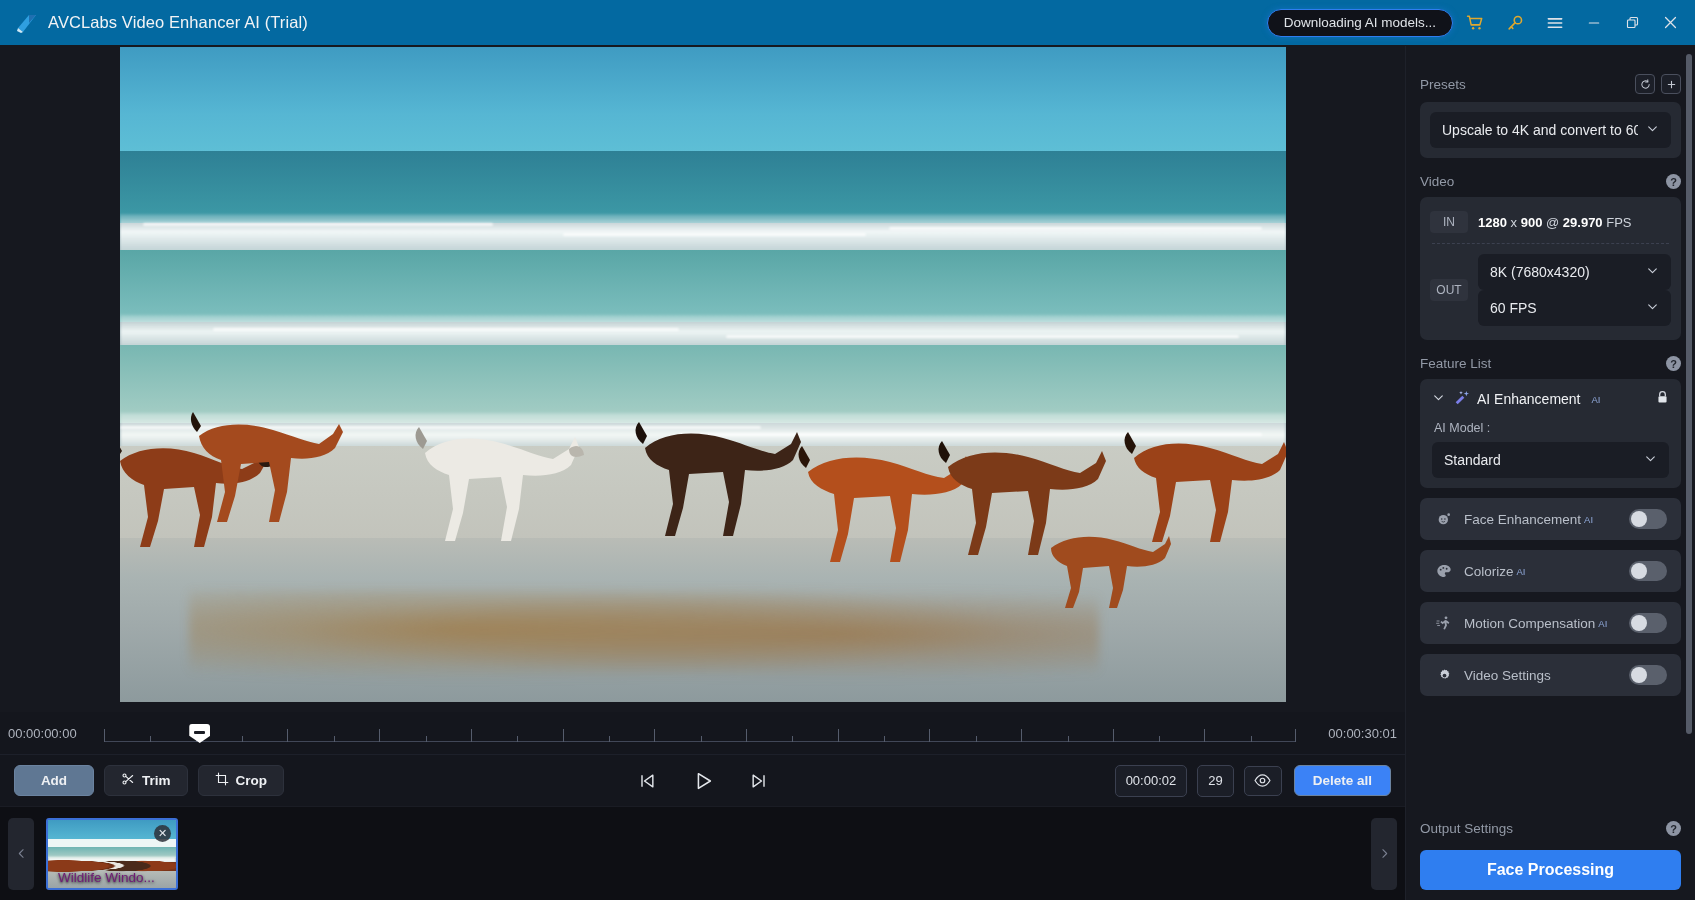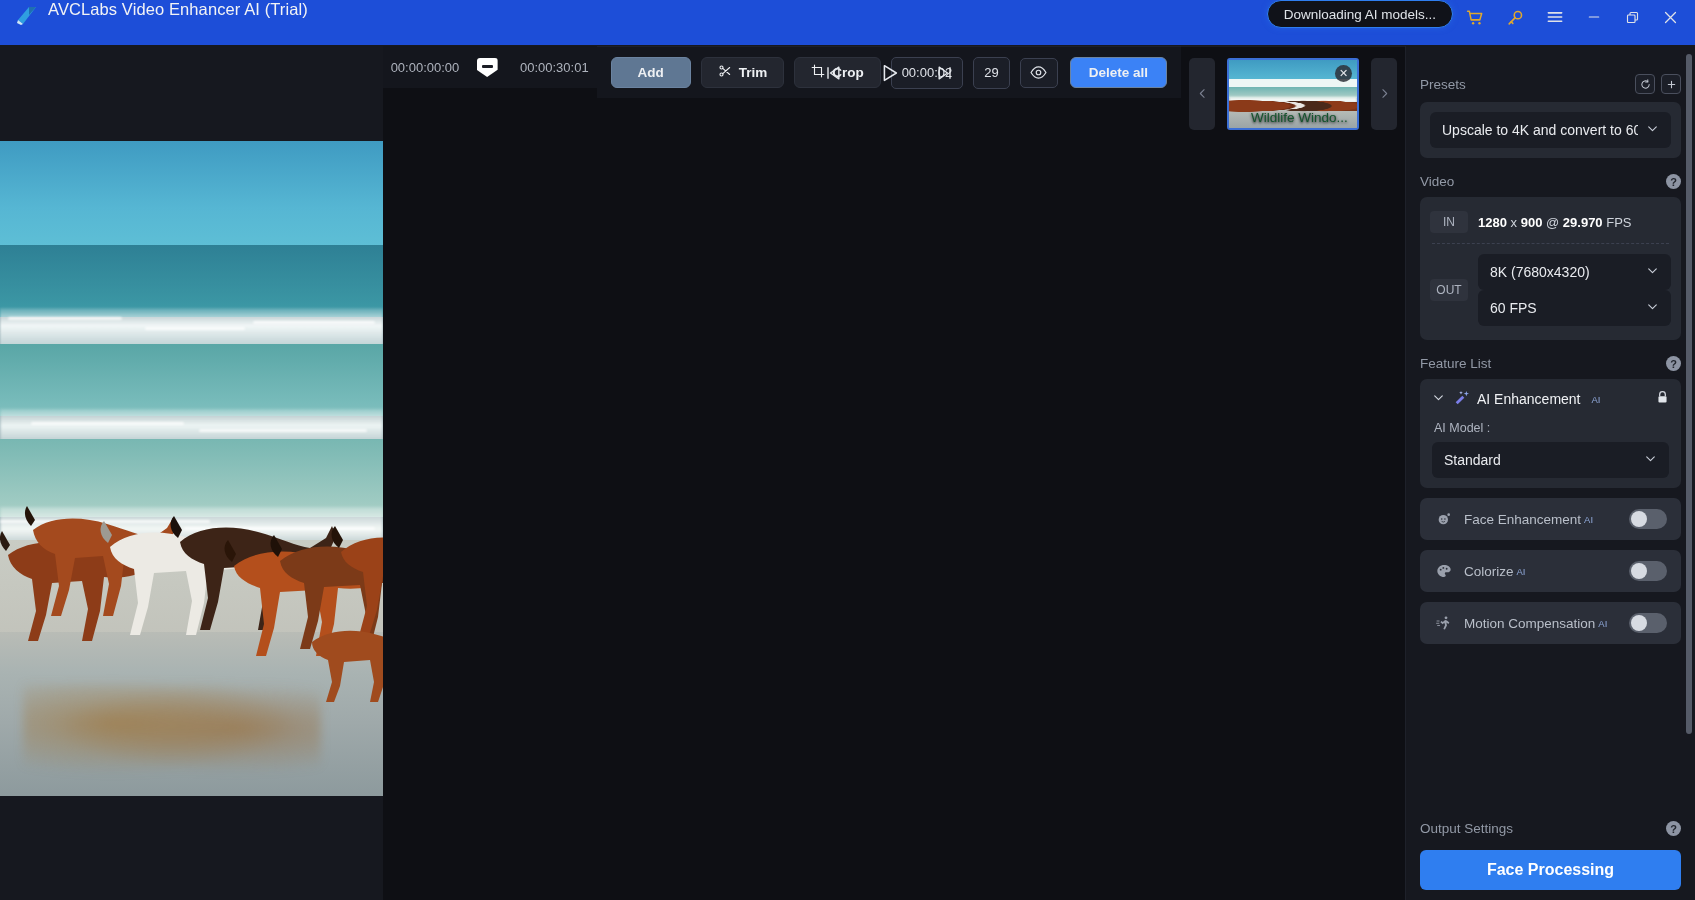--- a/index.html
+++ b/index.html
@@ -8,22 +8,22 @@
     background: #0e0f14;
     font-family: "Liberation Sans", sans-serif;
     overflow: hidden;
     color: #e8eaed;
   }
   .app { position: relative; width: 1695px; height: 900px; display: flex; flex-direction: column; }
 
   
   .titlebar {
     height: 46px; flex: 0 0 46px;
-    background: #1d4ed8;
-    display: flex; align-items: flex-start;
+    background: #0369a1;
+    display: flex; align-items: center;
     padding: 0 8px 0 12px;
     border-bottom: 1px solid #16181f;
   }
   .logo-wrap { width: 30px; height: 30px; display:flex; align-items:center; justify-content:center; }
   .app-title { font-size: 16.5px; color: #f2f3f5; margin-left: 6px; letter-spacing: .1px; }
   .tb-spacer { flex: 1 1 auto; }
   .dl-pill {
     border: 1.6px solid #2f7ef0;
     border-radius: 16px;
     height: 28px; padding: 0 16px;
@@ -36,21 +36,21 @@
   .tb-icon {
     width: 36px; height: 34px; margin-left: 4px;
     display: flex; align-items: center; justify-content: center;
     cursor: default;
   }
   .tb-icon.win { width: 34px; }
   .tb-icon:first-of-type { margin-left: 14px; }
 
   
   .body-row { flex: 1 1 auto; display: flex; min-height: 0; }
-  .left-col { flex: 1 1 auto; display: flex; min-width: 0; background: #0e0f14; }
+  .left-col { flex: 1 1 auto; display: flex; flex-direction: column; min-width: 0; background: #0e0f14; }
 
   
   .preview {
     flex: 1 1 auto; position: relative;
     background: #16181f;
     display: flex; align-items: center; justify-content: center;
     min-height: 0;
     overflow: hidden;
   }
   .video-frame {
@@ -182,22 +182,22 @@
         radial-gradient(ellipse at 74% 70%, #8d3a18 0 26%, transparent 28%),
         radial-gradient(ellipse at 90% 72%, #7a3418 0 22%, transparent 24%);
       filter: blur(.4px); }
   .thumb-x {
     position: absolute; right: 5px; top: 5px; width: 17px; height: 17px;
     border-radius: 50%; background: rgba(45,48,56,.85);
     display: flex; align-items: center; justify-content: center;
     color: #e6e8ec; font-size: 11px; line-height: 1;
   }
   .thumb-label {
-    position: absolute; left: 16px; right: 0; bottom: 0;
-    font-size: 13.5px; color: #14532d; padding: 2px 4px 3px 6px;
+    position: absolute; left: 4px; right: 0; bottom: 0;
+    font-size: 13.5px; color: #701a75; padding: 2px 4px 3px 6px;
     text-shadow: 0 1px 3px rgba(0,0,0,.9);
     white-space: nowrap; overflow: hidden;
   }
 
   
   .sidebar {
     flex: 0 0 290px; width: 290px;
     background: #16181f;
     border-left: 1px solid #1e212a;
     position: relative;
@@ -676,20 +676,32 @@
               <path d="M1.5 9h3.2M0.8 12.4h3.6M2.4 15.8h3.1" stroke="#9aa0ac" stroke-width="1.3" stroke-linecap="round"></path>
             </svg>
           </span>
           <span class="fname">Motion Compensation</span>
           <span class="sup">AI</span>
           <span class="switch">
               <span class="knob"></span>
             </span>
         </div>
 
+        <div class="toggle-row">
+          <span class="ficon">
+            <svg width="15" height="15" viewBox="0 0 24 24" fill="#c9ced8">
+              <path d="M12 2.5 l1.7 1.1 2-.4 1 1.8 1.9.7 -.2 2 1.4 1.5 -1.1 1.7 .4 2 -1.8 1 -.7 1.9 -2-.2 -1.5 1.4 -1.7-1.1 -2 .4 -1-1.8 -1.9-.7 .2-2 -1.4-1.5 1.1-1.7 -.4-2 1.8-1 .7-1.9 2 .2Z"></path>
+              <circle cx="12" cy="12" r="3" fill="#2b2f39"></circle>
+            </svg>
+          </span>
+          <span class="fname">Video Settings</span>
+          <span class="switch">
+              <span class="knob"></span>
+            </span>
+        </div>
 
         <div class="sb-scrollbar"></div>
       </div>
 
       <div class="sb-foot">
         <div class="out-head">
           <span class="ttl">Output Settings</span>
           <span class="help-dot">?</span>
         </div>
         <div class="start-btn">

